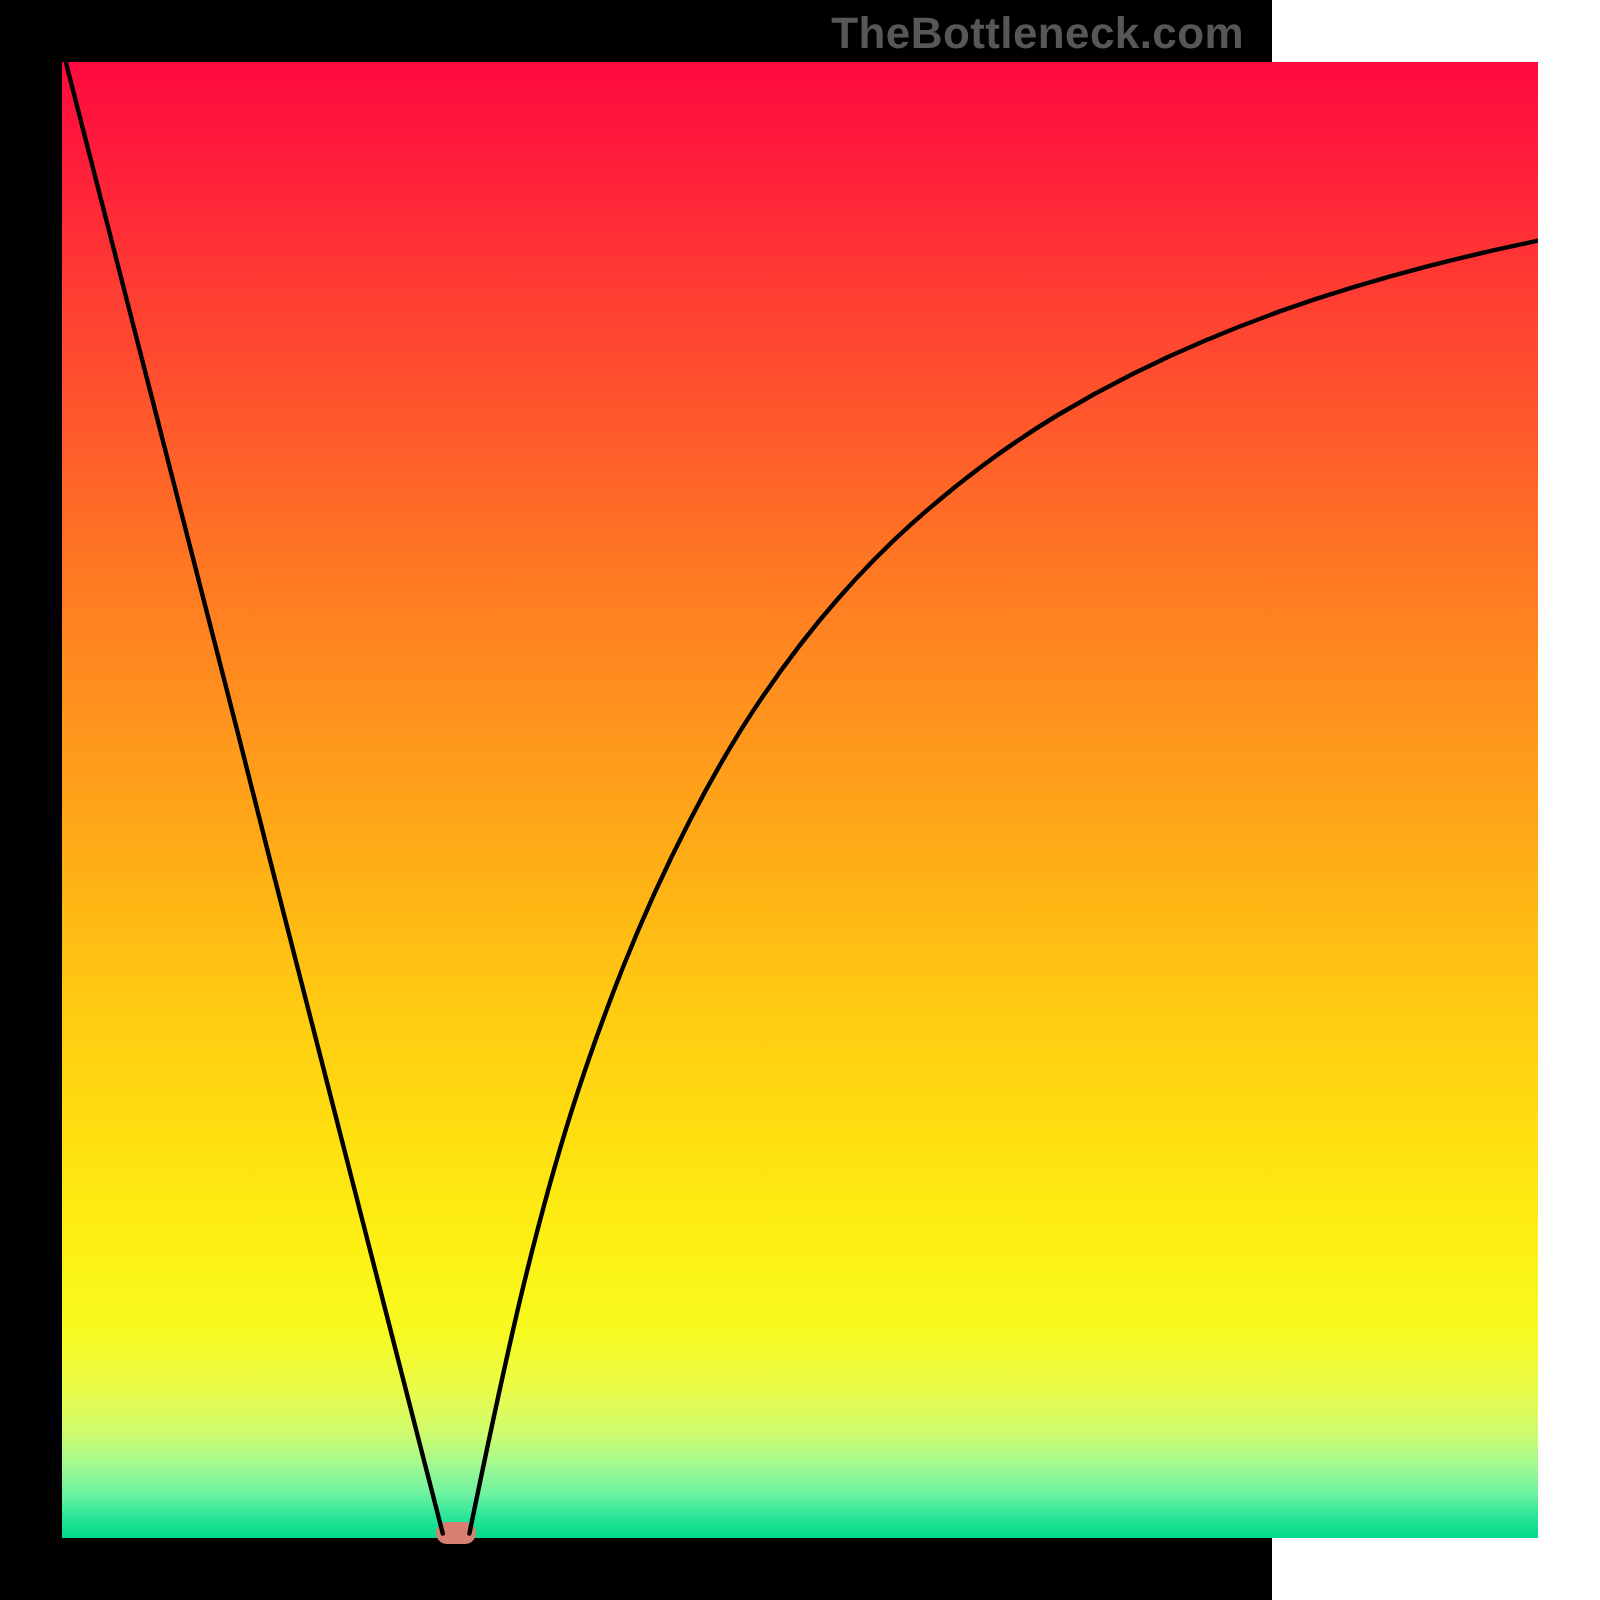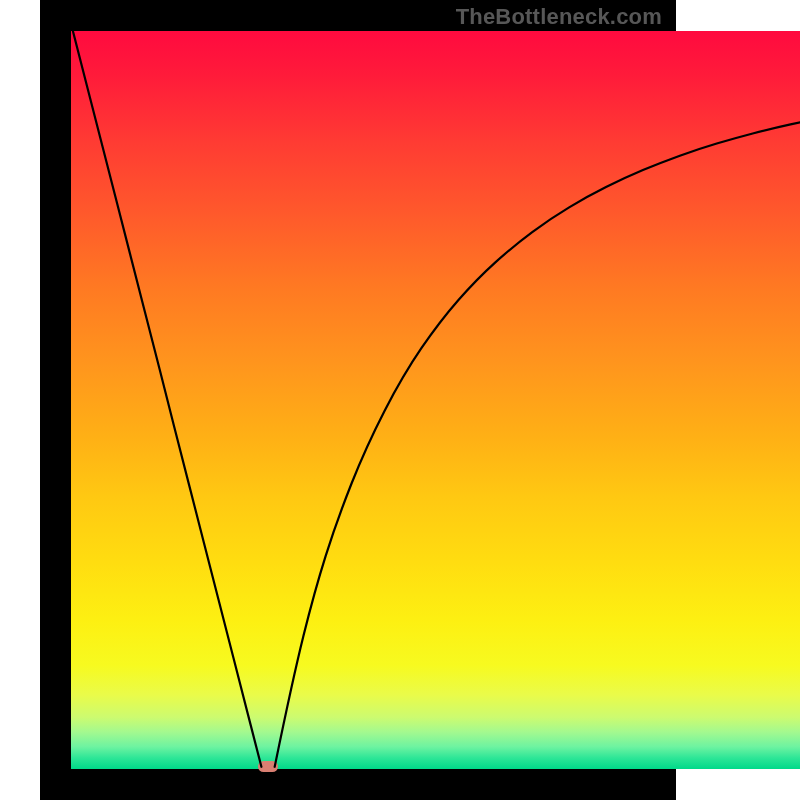--- a/index.html
+++ b/index.html
@@ -2,21 +2,20 @@
 <html><head>
 <meta charset="utf-8">
 <style>
   * { margin: 0; padding: 0; box-sizing: border-box; }
   html, body { width: 800px; height: 800px; overflow: hidden; }
   .frame {
     width: 636px;
     height: 800px;
     background: #000;
     position: relative;
-    margin-left: 40px;
   }
   .attribution {
     position: absolute;
     top: 4px;
     right: 14px;
     font-family: Arial, Helvetica, sans-serif;
     font-size: 22px;
     font-weight: 600;
     color: #575757;
     letter-spacing: 0.2px;

